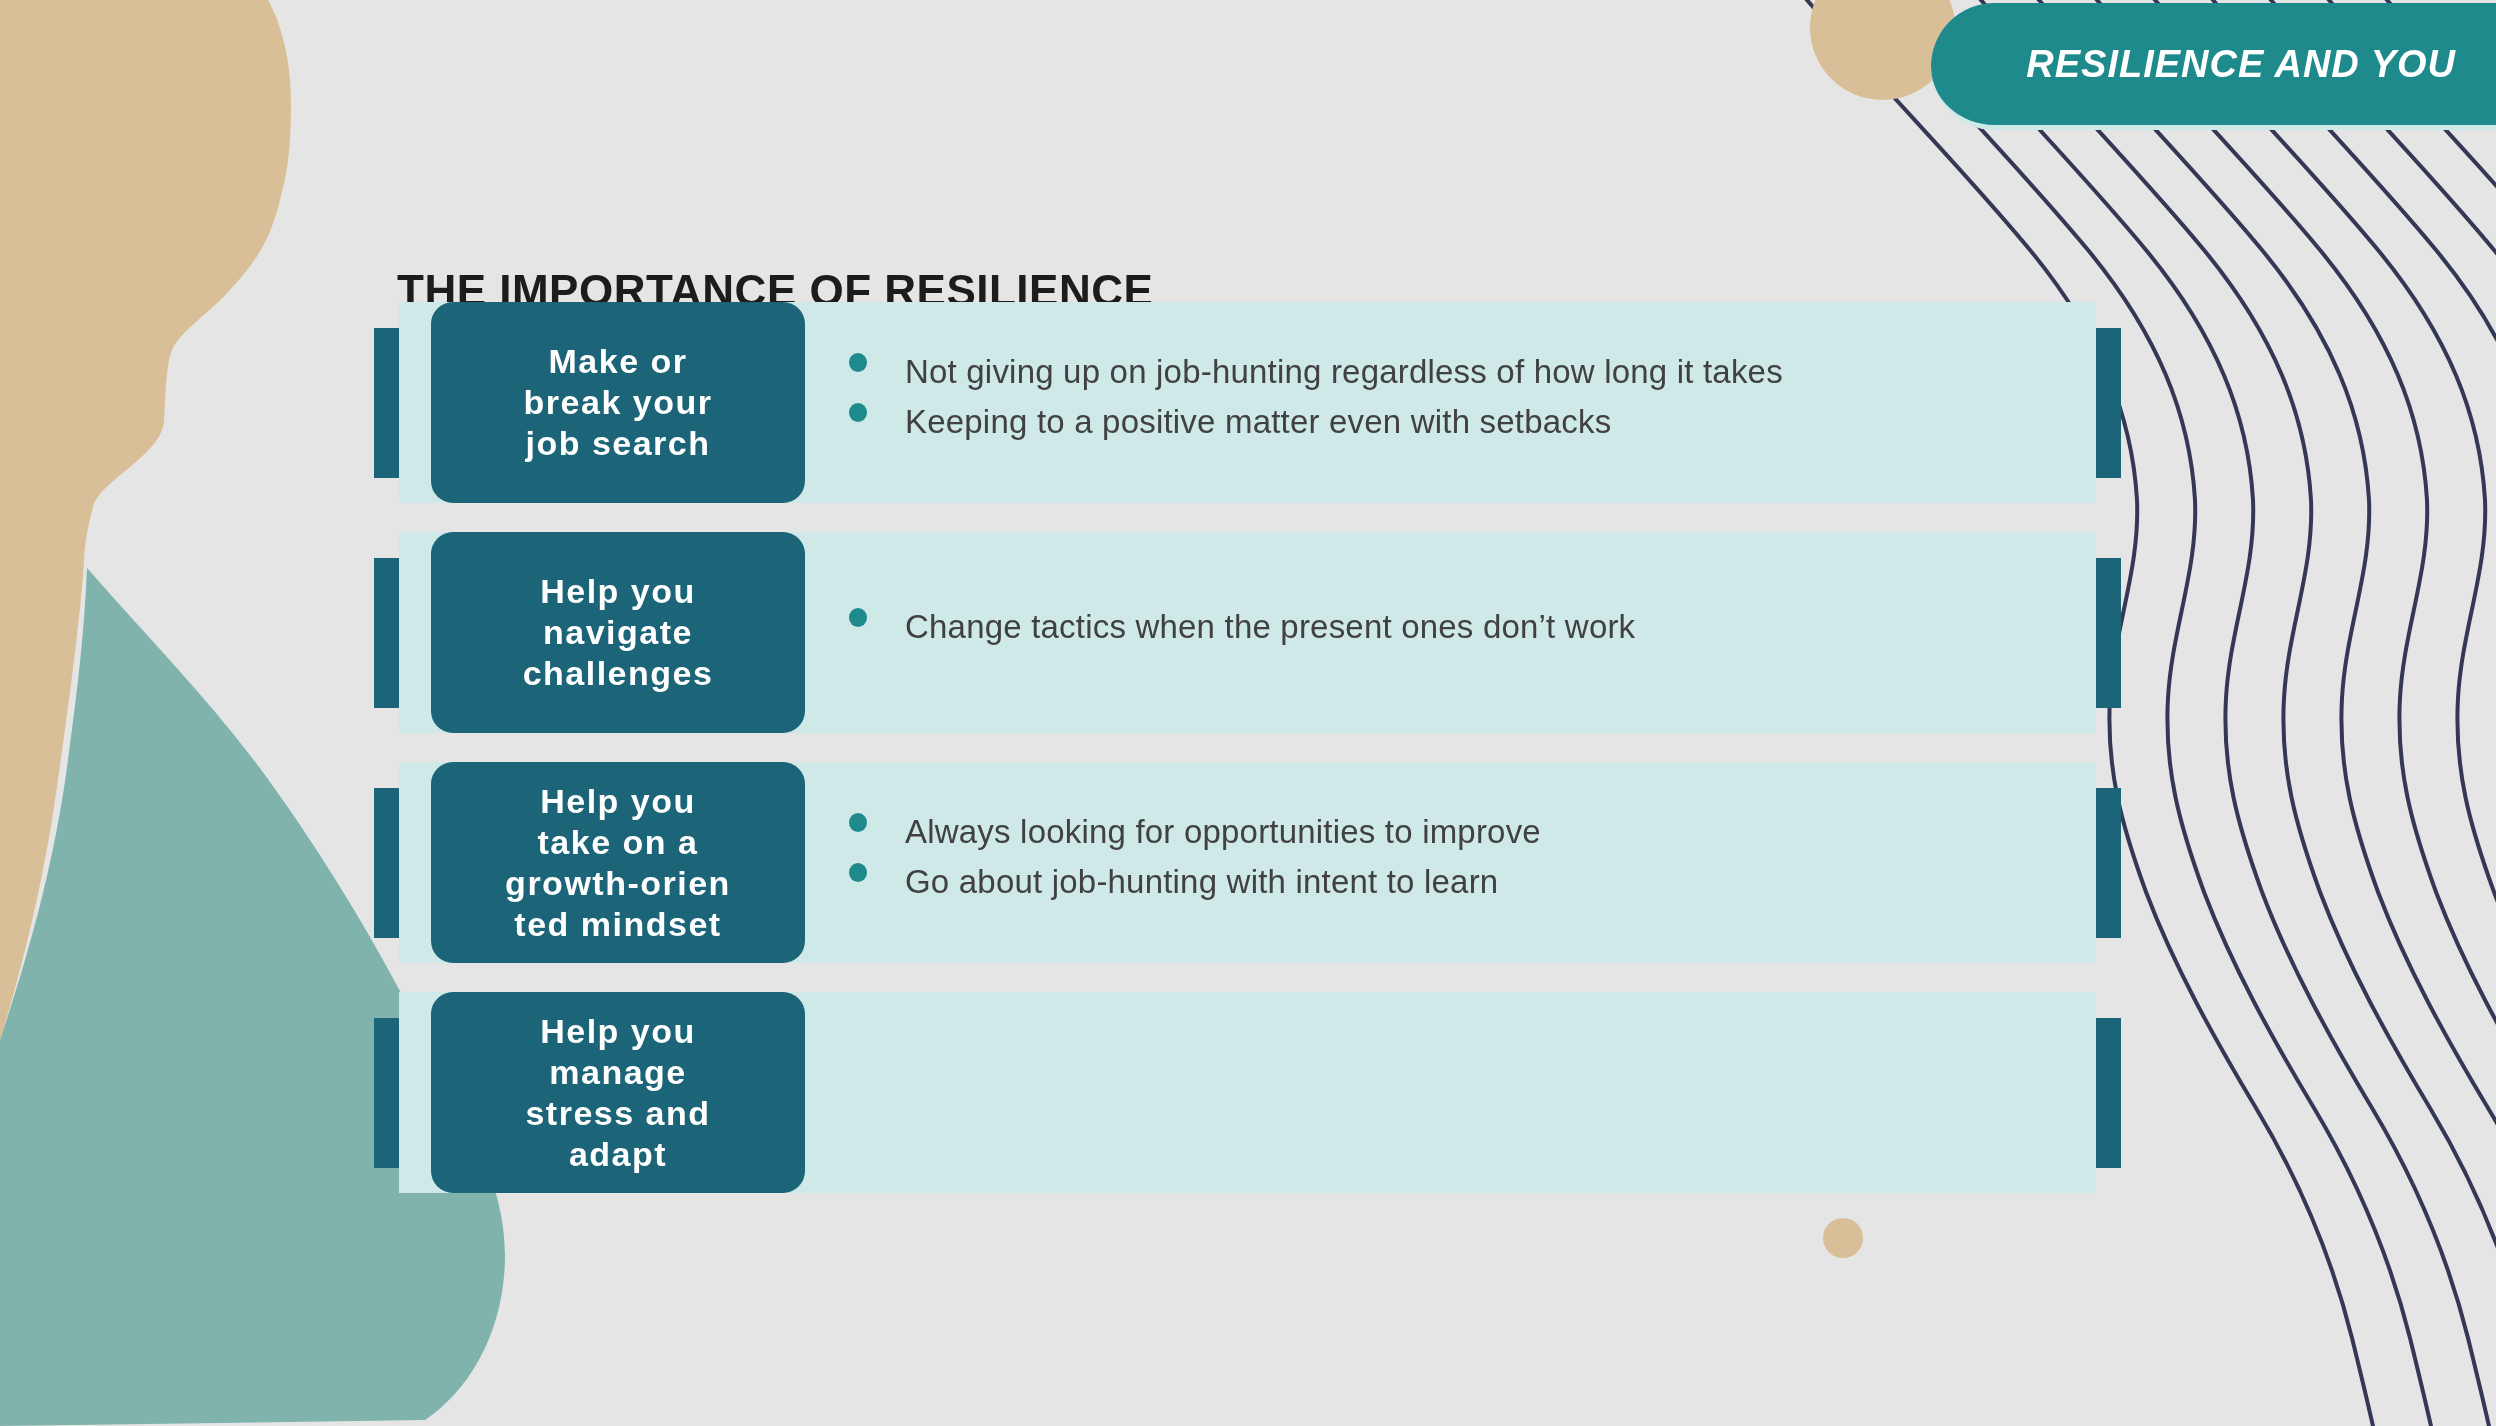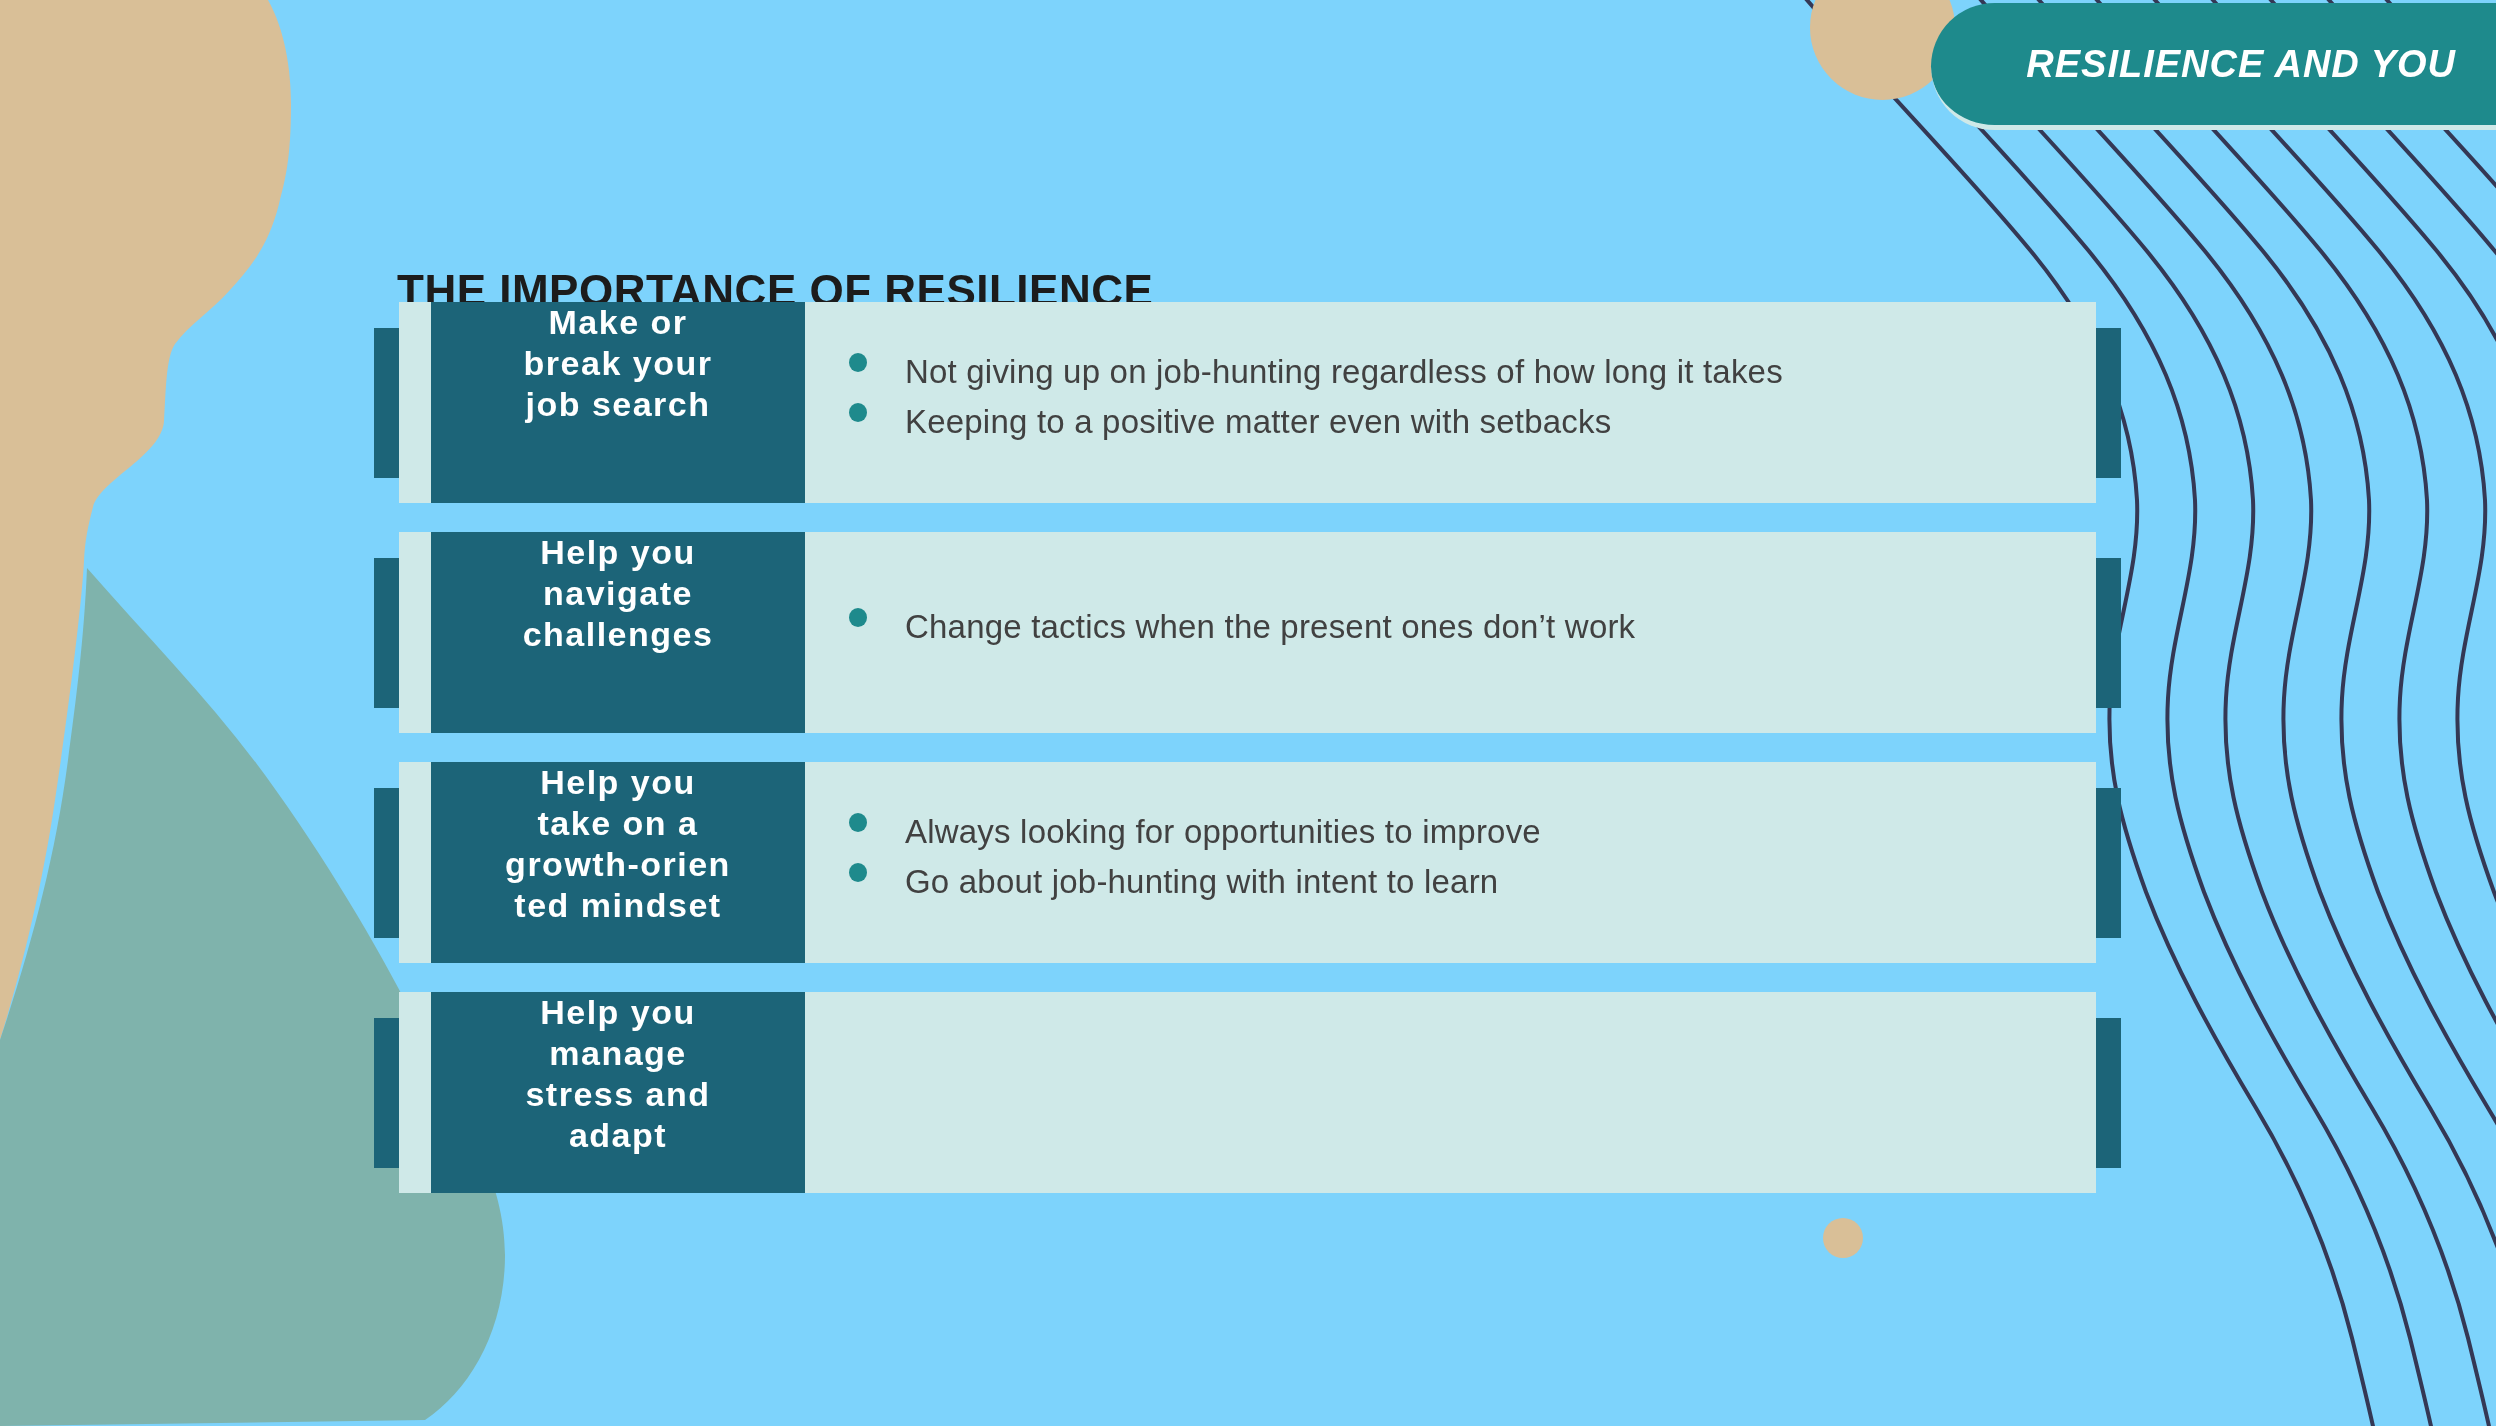--- a/index.html
+++ b/index.html
@@ -1,20 +1,20 @@
 <!DOCTYPE html>
 <html style="--teal-badge: #1e8a8c; --teal-dark: #1c6478; --teal-light: #cfe9e8; --tan: #d9bf97; --sage: #7fb3ac; --navy: #343855; --text-dark: #414141; --title-color: #1c1c1c;"><head>
 <meta charset="utf-8">
 <style>
   html,body{margin:0;padding:0;background:#ffffff;}
   .canvas{
     position:relative;
     width:2496px;height:1426px;
     overflow:hidden;
-    background:#7dd3fc;
+    background:#e5e5e5;
     font-family:"Liberation Sans", sans-serif;
   }
   .deco-svg{position:absolute;left:0;top:0;z-index:0;}
   .tan-circle{
     position:absolute;left:1810px;top:-45px;width:145px;height:145px;
     border-radius:50%;background:var(--tan);z-index:2;
   }
   .badge{
     position:absolute;left:1931px;top:3px;right:-10px;height:122px;
     background:var(--teal-badge);
@@ -41,22 +41,23 @@
   }
   .row .tab-left{left:0;}
   .row .tab-right{left:1722px;}
   .row .strip{
     position:absolute;left:25px;top:0;width:1697px;height:201px;
     background:var(--teal-light);
   }
   .row .label-box{
     position:absolute;left:57px;top:0;width:374px;height:201px;
     background:var(--teal-dark);
-    display:flex;justify-content:center;
+    display:flex;align-items:center;justify-content:center;
     text-align:center;
+    border-radius:22px;
   }
   .row .label-text{
     color:#ffffff;font-size:34px;font-weight:bold;line-height:41px;
     letter-spacing:1.5px;white-space:pre-line;
   }
   .row .bullets{
     position:absolute;left:475px;right:60px;top:0;height:201px;
     display:flex;flex-direction:column;justify-content:center;
     margin:0;padding:0;list-style:none;
   }

